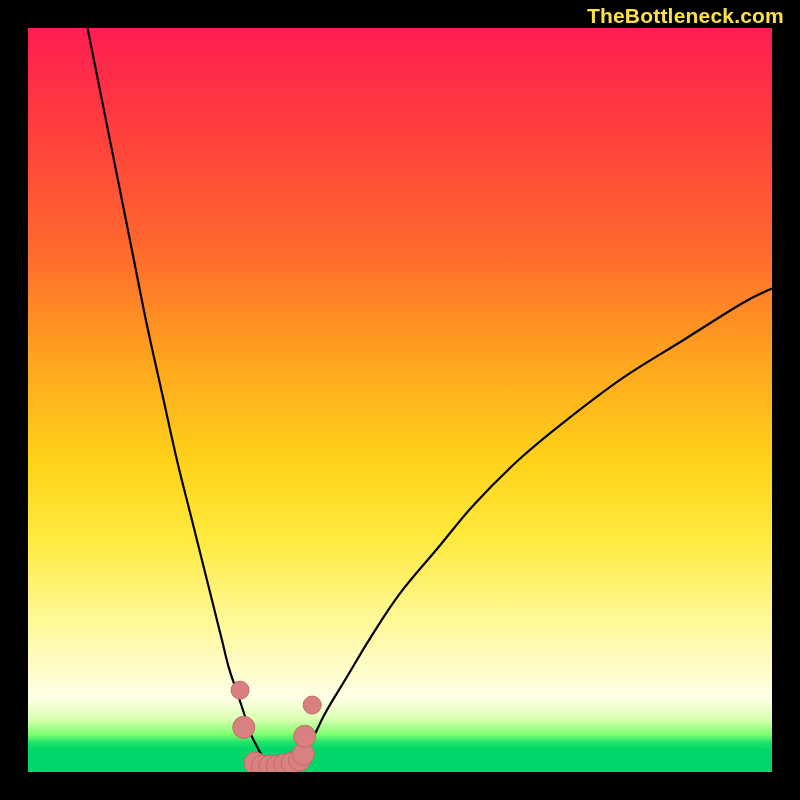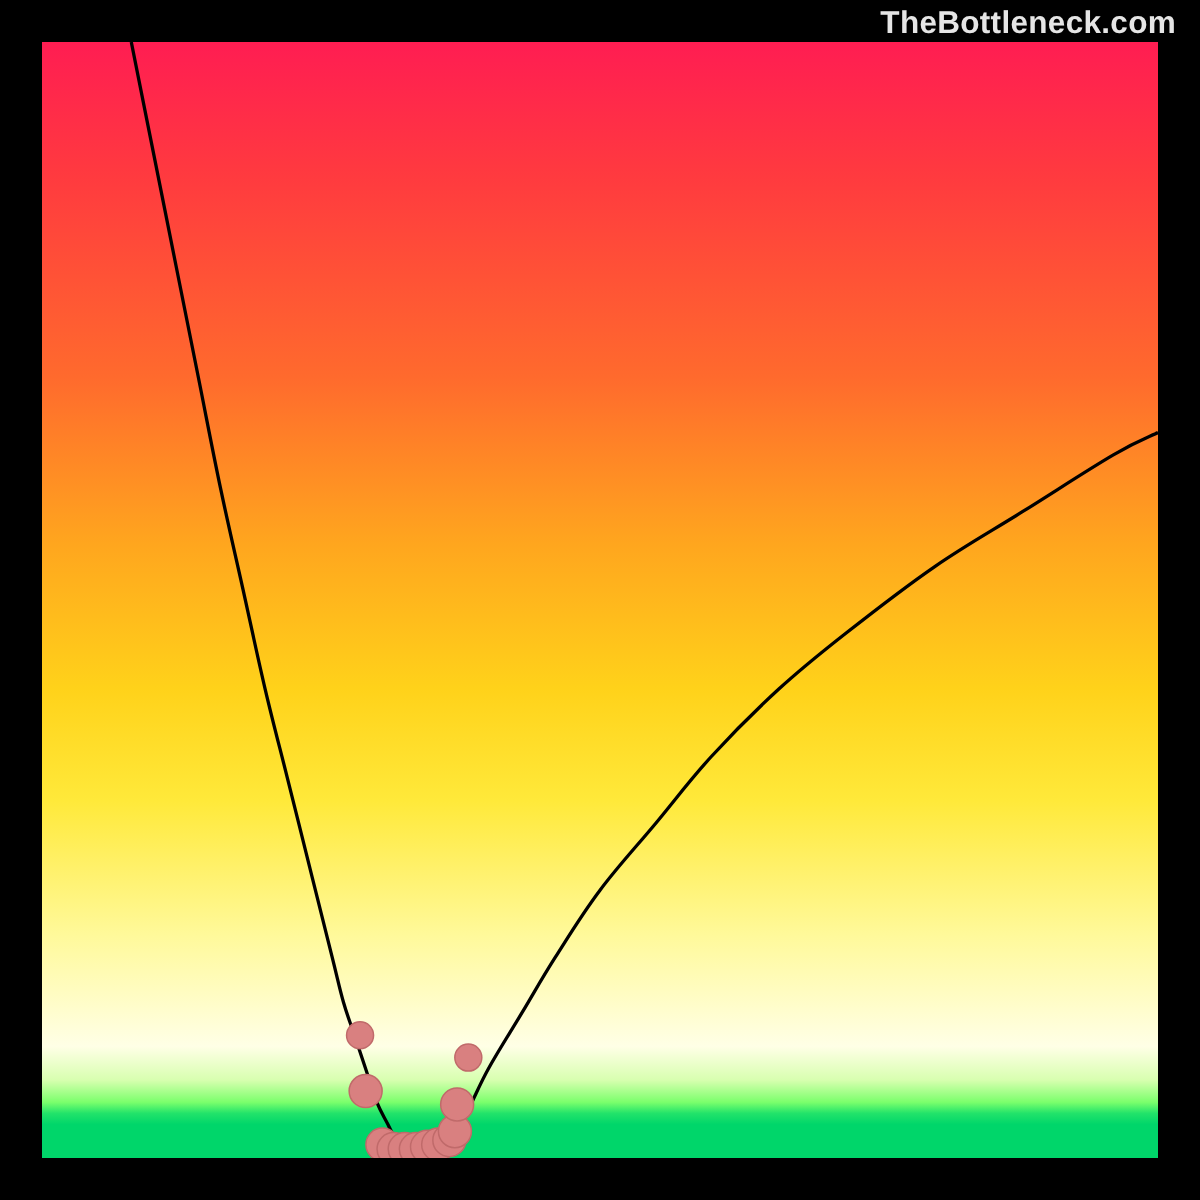--- a/index.html
+++ b/index.html
@@ -44,21 +44,21 @@
       #00d66a 97%,
       #00d66a 100%
     );
   }
   .watermark {
     position: absolute;
     top: 4px;
     right: 16px;
     font-size: 21px;
     font-weight: 600;
-    color: #e5e5e5;
+    color: #fde047;
     letter-spacing: 0.2px;
     user-select: none;
   }
   svg.curves {
     position: absolute;
     inset: 0;
   }
 </style>
 </head>
 <body>

